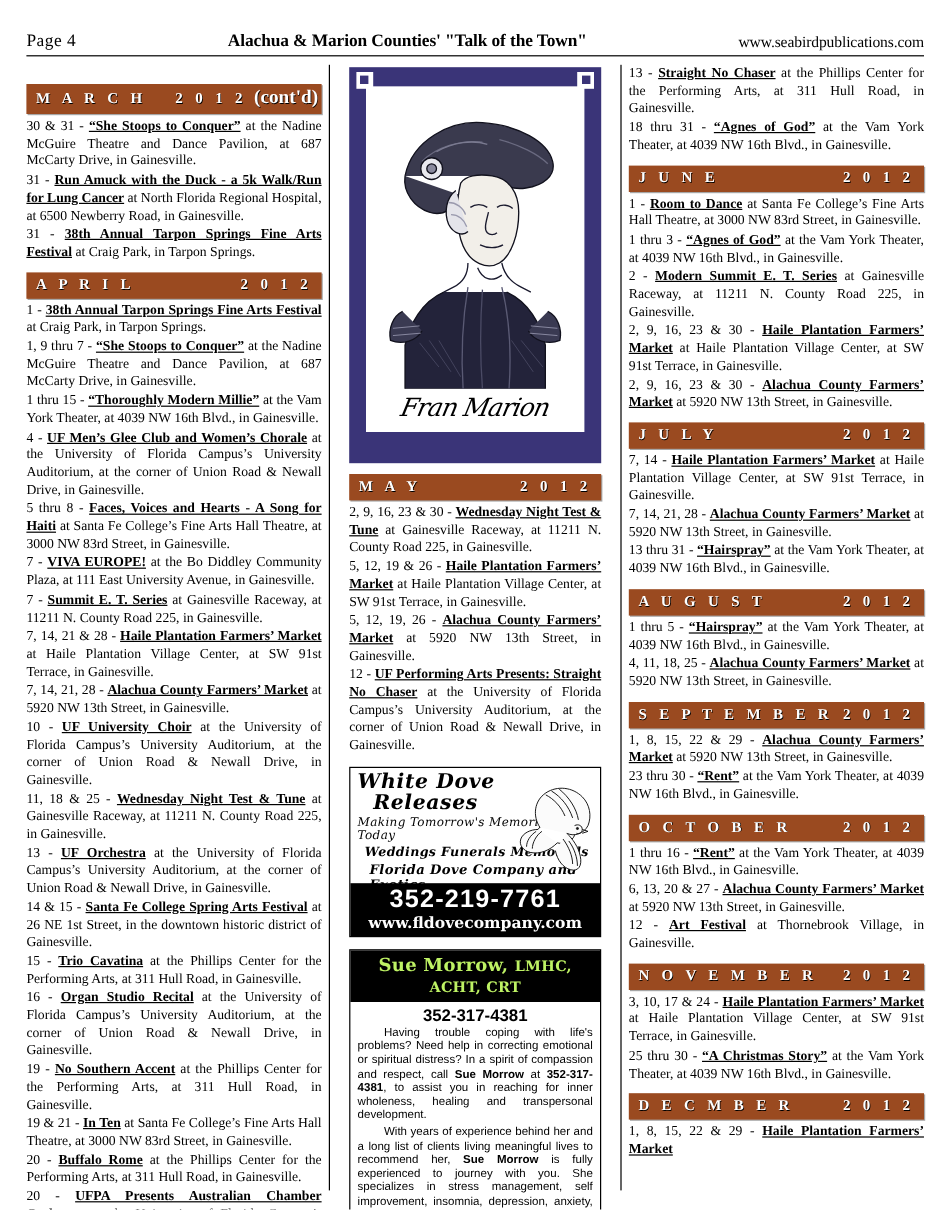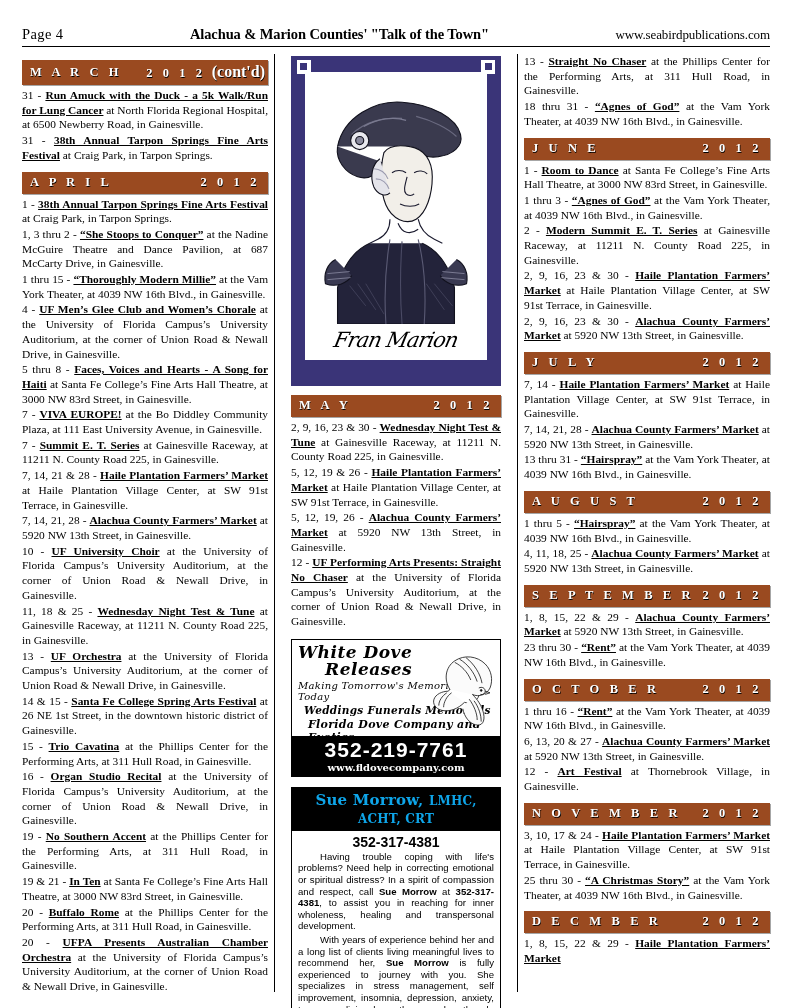--- a/index.html
+++ b/index.html
@@ -33,21 +33,21 @@
     background:#9a4a20; color:#fff;
     display:flex; align-items:center; justify-content:space-between;
     padding:3px 8px 4px 8px;
     margin:9px 0 3px 0;
     font-family:"Liberation Serif", serif;
     font-weight:bold; font-size:12.5px;
     letter-spacing:3.6px;
     text-shadow:0.6px 0.6px 0 #000;
     box-shadow:1px 1px 0 rgba(0,0,0,.35);
   }
-  .month-bar.first { margin-top:6px;gap:24px; }
+  .month-bar.first { margin-top:16px;gap:24px; }
   .month-bar .mb-name { white-space:nowrap; }
   .month-bar .mb-year { white-space:nowrap; }
   .month-bar .mb-note { letter-spacing:0; font-size:16px; margin-left:6px; }
   .mb-right { display:flex; align-items:baseline; }
 
   
   .listing {
     font-size:11.4px; line-height:1.29;
     text-align:justify;
     margin:0 0 1px 0;
@@ -71,34 +71,34 @@
   .portrait-inner { background:#fff; width:100%; height:100%; position:relative; overflow:hidden; }
   .portrait-art { display:block; width:100%; height:252px; }
   .sig { text-align:center; font-family:"DejaVu Serif", serif; font-style:italic;
          font-size:21px; margin-top:4px; letter-spacing:-1px; transform:skewX(-12deg); }
 
   
   .ad-dove { border:1px solid #000; margin-top:10px; background:#fff; }
   .dove-top { position:relative; padding:4px 6px 2px 6px; height:96px; }
   .dove-title { font-family:"DejaVu Serif", serif; font-style:italic; font-weight:bold;
                 font-size:17px; line-height:1.0; letter-spacing:.5px; }
-  .dove-title .l2 { display:block; margin-left:27px; }
+  .dove-title .l2 { display:block; margin-left:13px; }
   .dove-tag { font-family:"DejaVu Serif", serif; font-style:italic; font-size:10px;
               letter-spacing:.3px; margin-top:2px; }
   .dove-tag.b { font-weight:bold; font-size:10.5px; margin-left:6px; }
   .dove-tag.c { font-weight:bold; font-size:11px; margin-left:10px; }
   .dove-bird { position:absolute; right:2px; top:8px; width:96px; height:80px; }
   .dove-phone { background:#000000; color:#fff; text-align:center; padding:2px 0 3px 0; }
   .dove-phone .num { font-family:"Liberation Sans", sans-serif; font-weight:bold;
                      font-size:21px; letter-spacing:1px; }
-  .dove-phone .url { font-family:"DejaVu Serif", serif; font-weight:bold; font-size:10px;text-align:center; }
+  .dove-phone .url { font-family:"DejaVu Serif", serif; font-weight:bold; font-size:13px;text-align:center; }
 
   
   .ad-sue { border:1.5px solid #000; margin-top:10px; background:#fff; }
-  .sue-head { background:#000; color:#0ea5e9; text-align:center;
+  .sue-head { background:#000; color:#bef264; text-align:center;
               font-family:"DejaVu Serif", serif; font-weight:bold;
               font-size:15px; padding:3px 0 4px 0; letter-spacing:.2px; }
   .sue-head .sm { font-size:12px; }
   .sue-body { padding:3px 6px 5px 6px; font-family:"Liberation Sans", sans-serif; }
   .sue-phone { text-align:center; font-weight:bold; font-size:14px; margin-bottom:1px;
                font-family:"Liberation Sans", sans-serif; }
   .sue-p { font-size:9.6px; line-height:1.21; text-align:justify; margin:0 0 2px 0; text-indent:22px; }
   .sue-p b { font-weight:bold; }
 </style>
 </head>
@@ -117,31 +117,32 @@
     <div class="col">
 
       <div class="month-bar first">
         <span class="mb-name">M A R C H</span>
         <span class="mb-right">
           <span class="mb-year">2 0 1 2</span>
           <span class="mb-note">(cont'd)</span>
         </span>
       </div>
       <div>
+          <p class="listing"><span>30 &amp; 31 - </span><span class="ev">“She Stoops to Conquer”</span><span> at the Nadine McGuire Theatre and Dance Pavilion, at 687 McCarty Drive, in Gainesville.</span></p>
           <p class="listing"><span>31 - </span><span class="ev">Run Amuck with the Duck - a 5k Walk/Run for Lung Cancer</span><span> at North Florida Regional Hospital, at 6500 Newberry Road, in Gainesville.</span></p>
           <p class="listing"><span>31 - </span><span class="ev">38th Annual Tarpon Springs Fine Arts Festival</span><span> at Craig Park, in Tarpon Springs.</span></p>
         </div>
 
       <div class="month-bar">
         <span class="mb-name">A P R I L</span>
         <span class="mb-year">2 0 1 2</span>
       </div>
       <div>
           <p class="listing"><span>1 - </span><span class="ev">38th Annual Tarpon Springs Fine Arts Festival</span><span> at Craig Park, in Tarpon Springs.</span></p>
-          <p class="listing"><span>1, 3 thru 2 - </span><span class="ev">“She Stoops to Conquer”</span><span> at the Nadine McGuire Theatre and Dance Pavilion, at 687 McCarty Drive, in Gainesville.</span></p>
+          <p class="listing"><span>1, 9 thru 7 - </span><span class="ev">“She Stoops to Conquer”</span><span> at the Nadine McGuire Theatre and Dance Pavilion, at 687 McCarty Drive, in Gainesville.</span></p>
           <p class="listing"><span>1 thru 15 - </span><span class="ev">“Thoroughly Modern Millie”</span><span> at the Vam York Theater, at 4039 NW 16th Blvd., in Gainesville.</span></p>
           <p class="listing"><span>4 - </span><span class="ev">UF Men’s Glee Club and Women’s Chorale</span><span> at the University of Florida Campus’s University Auditorium, at the corner of Union Road &amp; Newall Drive, in Gainesville.</span></p>
           <p class="listing"><span>5 thru 8 - </span><span class="ev">Faces, Voices and Hearts - A Song for Haiti</span><span> at Santa Fe College’s Fine Arts Hall Theatre, at 3000 NW 83rd Street, in Gainesville.</span></p>
           <p class="listing"><span>7 - </span><span class="ev">VIVA EUROPE!</span><span> at the Bo Diddley Community Plaza, at 111 East University Avenue, in Gainesville.</span></p>
           <p class="listing"><span>7 - </span><span class="ev">Summit E. T. Series</span><span> at Gainesville Raceway, at 11211 N. County Road 225, in Gainesville.</span></p>
           <p class="listing"><span>7, 14, 21 &amp; 28 - </span><span class="ev">Haile Plantation Farmers’ Market</span><span>  at Haile Plantation Village Center, at SW 91st Terrace, in Gainesville.</span></p>
           <p class="listing"><span>7, 14, 21, 28 - </span><span class="ev">Alachua County Farmers’ Market</span><span> at 5920 NW 13th Street, in Gainesville.</span></p>
           <p class="listing"><span>10 - </span><span class="ev">UF University Choir</span><span> at the University of Florida Campus’s University Auditorium, at the corner of Union Road &amp; Newall Drive, in Gainesville.</span></p>
           <p class="listing"><span>11, 18 &amp; 25 - </span><span class="ev">Wednesday Night Test &amp; Tune</span><span> at Gainesville Raceway, at 11211 N. County Road 225, in Gainesville.</span></p>
           <p class="listing"><span>13 - </span><span class="ev">UF Orchestra</span><span> at the University of Florida Campus’s University Auditorium, at the corner of Union Road &amp; Newall Drive, in Gainesville.</span></p>

